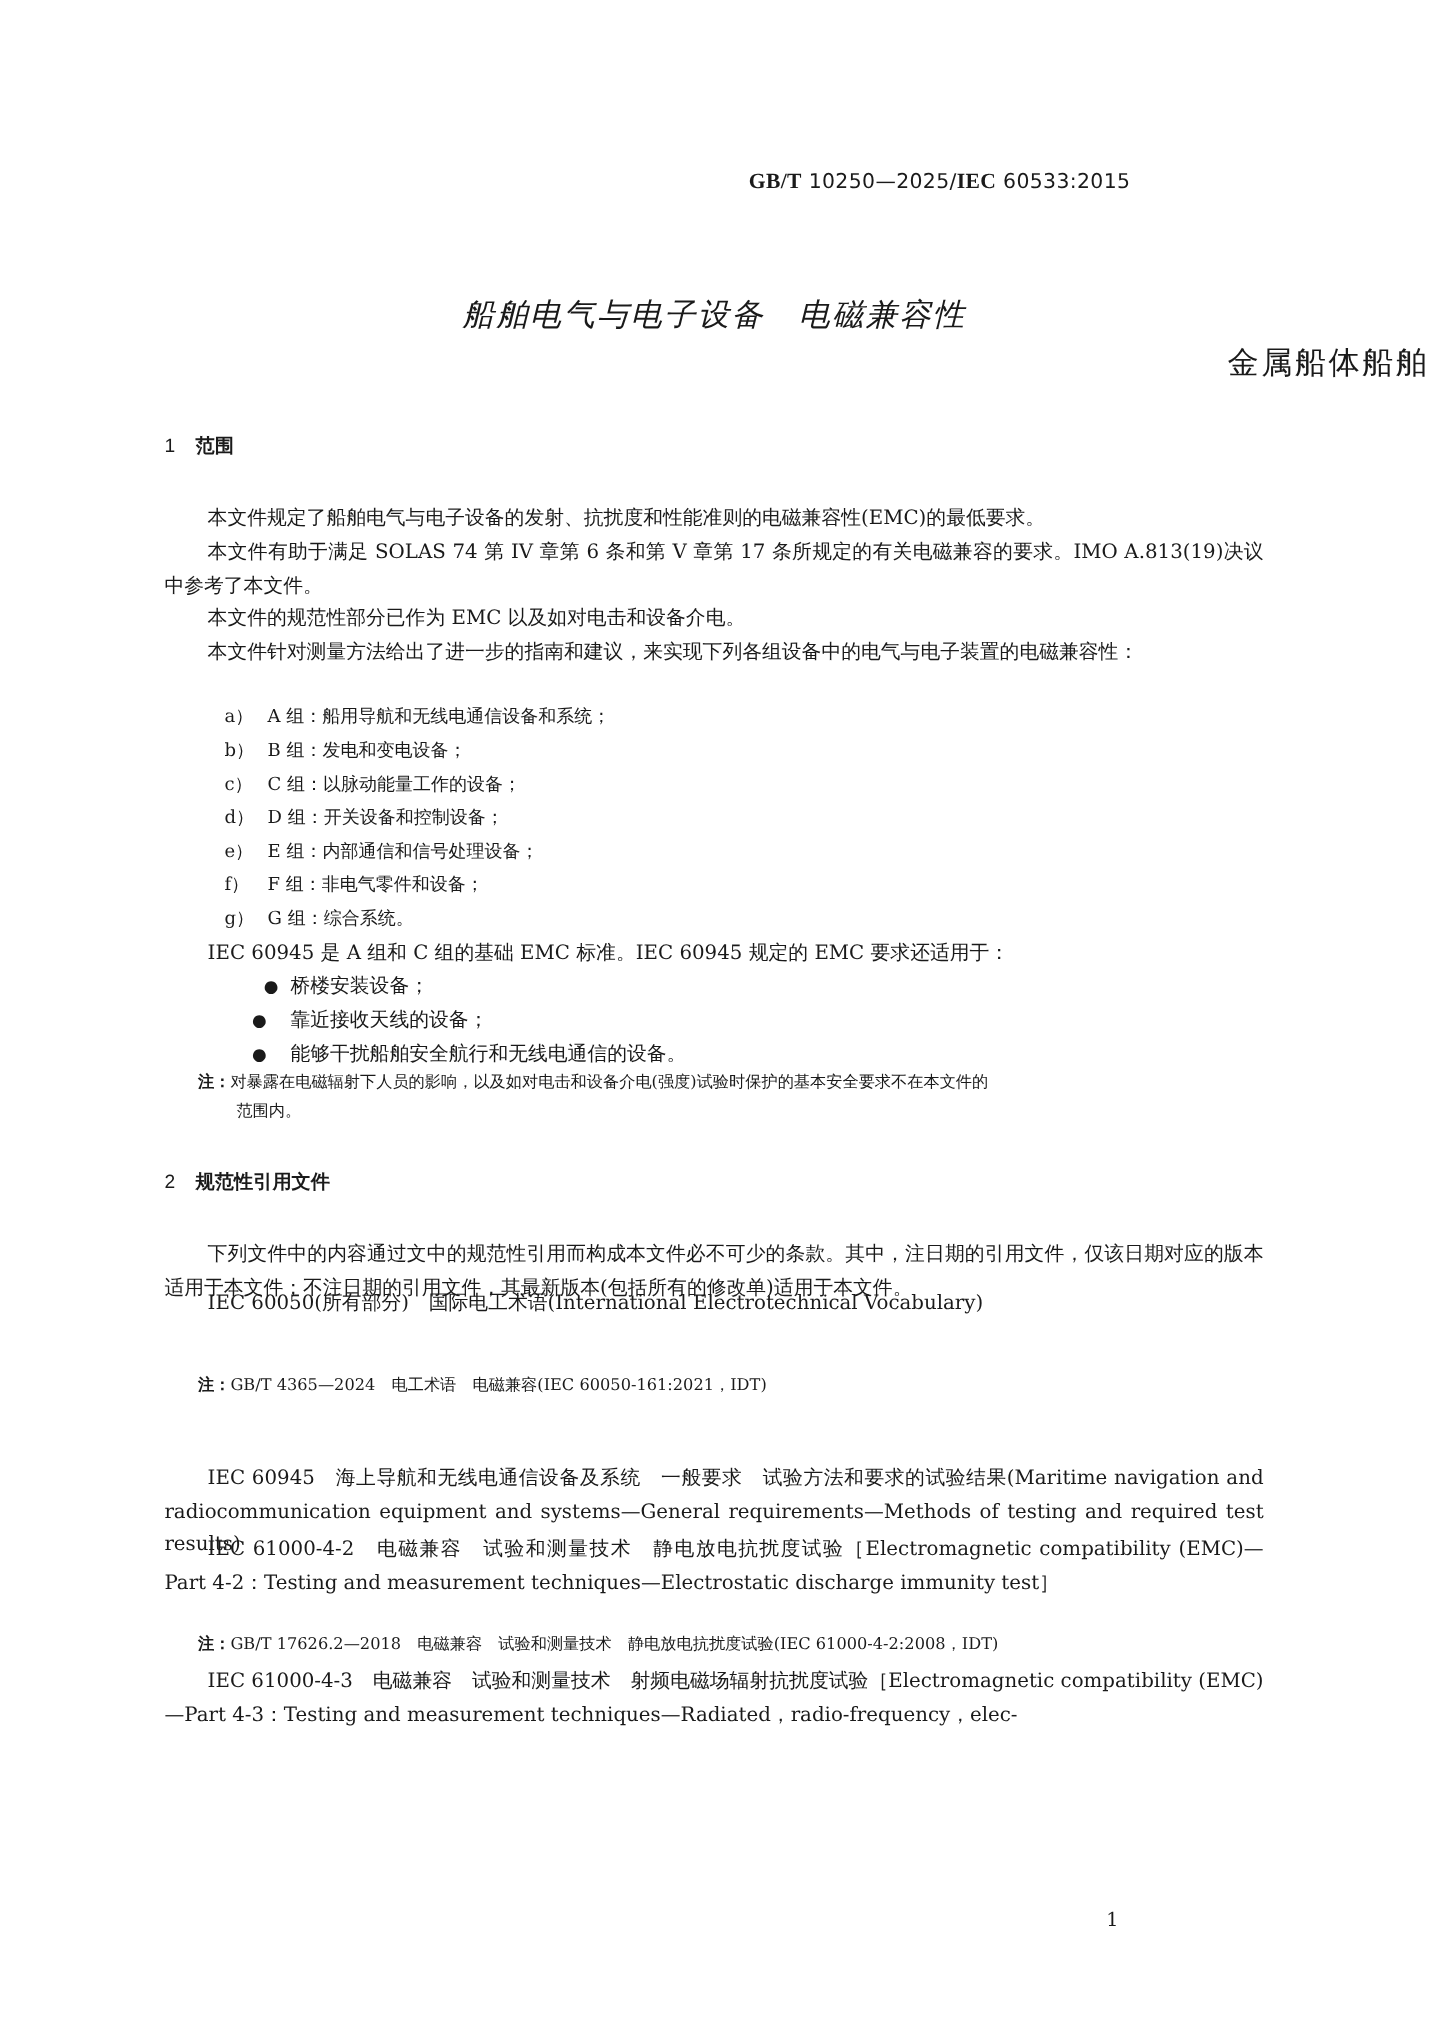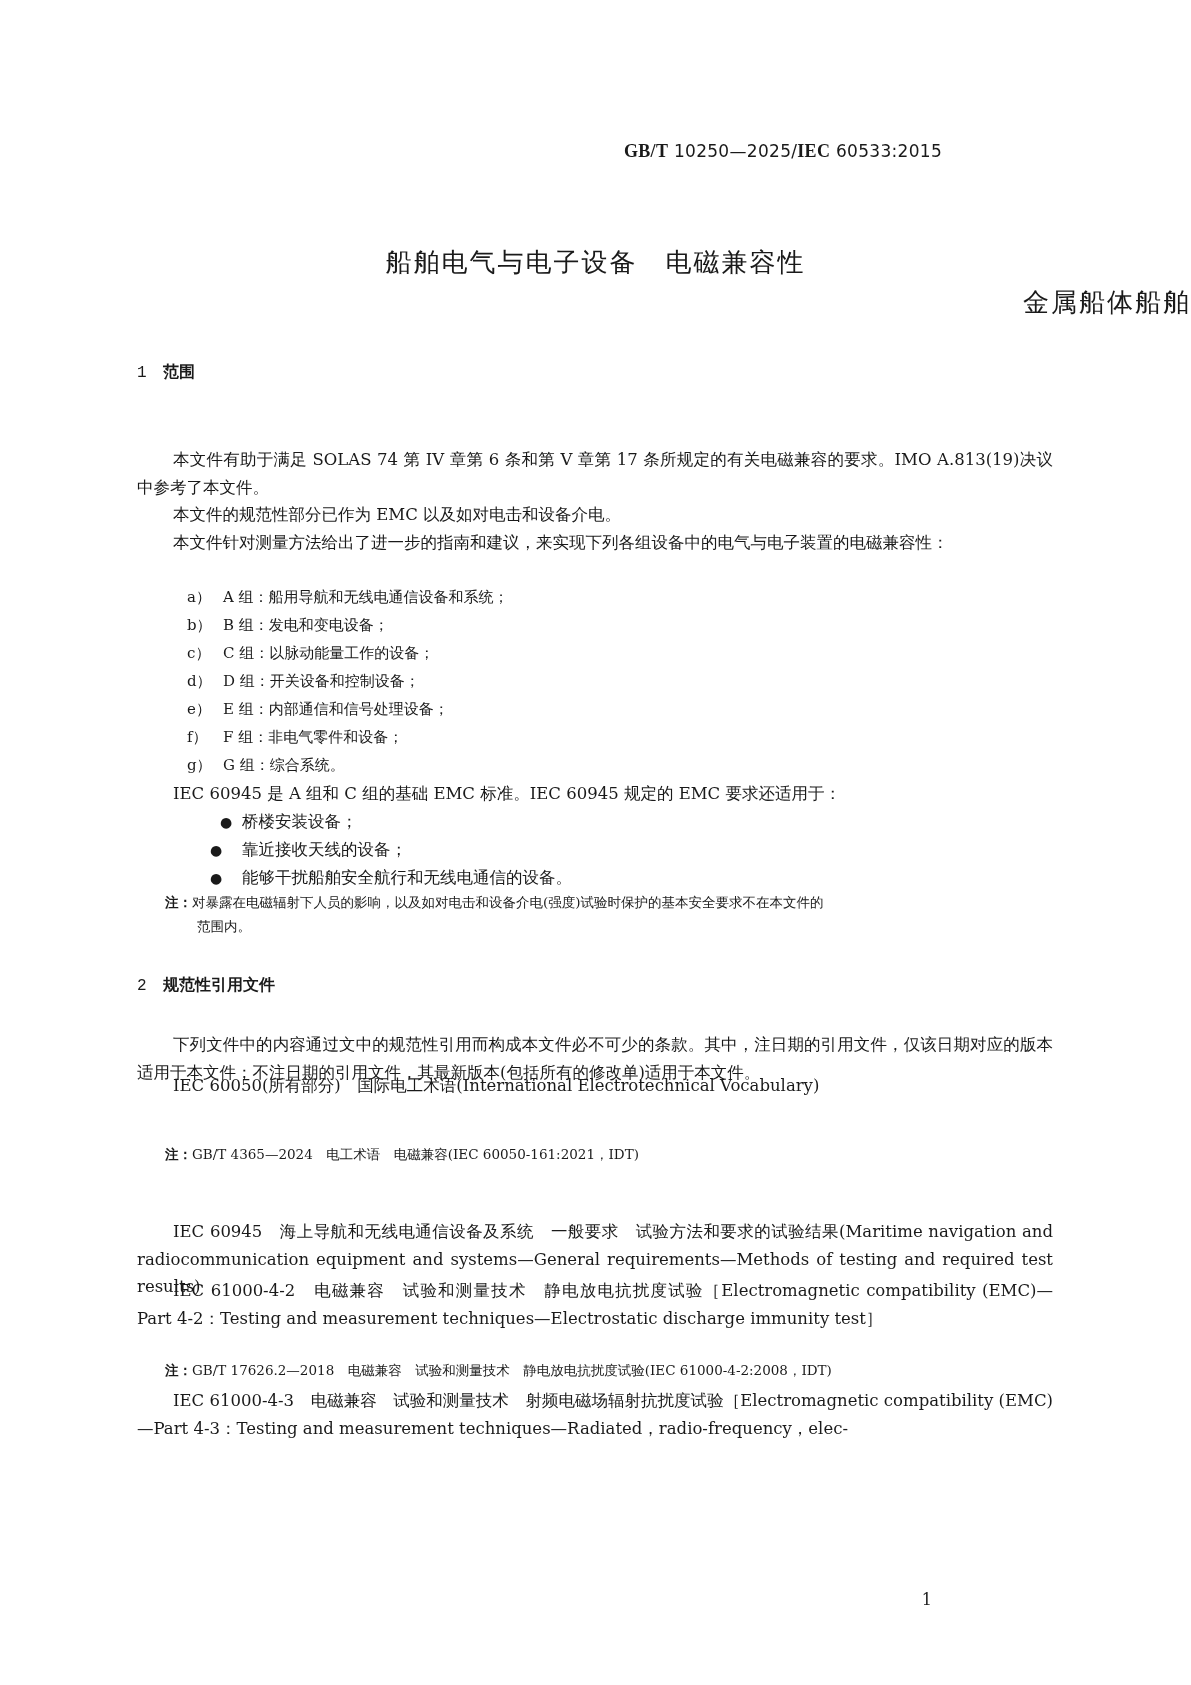--- a/index.html
+++ b/index.html
@@ -4,23 +4,23 @@
 <style>
   html, body { margin: 0; padding: 0; background: #ffffff; }
   body { width: 1191px; height: 1685px; position: relative; overflow: hidden;
          font-family: "DejaVu Serif", "Liberation Serif", serif; color: #1a1a1a; }
   .page { position: absolute; left: 0; top: 0; width: 1064px; height: 1685px; }
   .std-code { position: absolute; right: 122px; top: 141px; font-size: 17px; letter-spacing: 0.3px;
               font-family: "DejaVu Sans", sans-serif; }
   .std-code b { font-family: "Liberation Serif", serif; font-weight: bold; font-size: 18px; }
   .title { position: absolute; left: 0; width: 1191px; text-align: center;
            font-family: "DejaVu Sans", sans-serif; font-size: 26px; letter-spacing: 2px; }
-  .t1 { top: 245px; }
+  .t1 { top: 245px; font-style: italic; }
   .t2 { top: 285px; text-align: right; }
-  .h { position: absolute; left: 137px; font-family: Liberation Mono, monospace; font-size: 16px; font-weight: bold; }
+  .h { position: absolute; left: 137px; font-family: Liberation Sans, sans-serif; font-size: 16px; font-weight: bold; }
   .h .num { display: inline-block; width: 26px; font-weight: normal; }
   .p { position: absolute; left: 137px; width: 916px; font-size: 16.5px; line-height: 27.6px;
        text-align: justify; }
   .indent { text-indent: 36px; }
   .li { position: absolute; left: 187px; font-size: 15px; line-height: 27.6px; }
   .li .mk { display: inline-block; width: 36px; }
   .bul { position: absolute; left: 210px; font-size: 16.5px; line-height: 27.6px; }
   .bul .dot { display: inline-block; width: 32px; font-size: 14px; }
   .note { position: absolute; left: 165px; width: 890px; font-size: 13.5px; line-height: 24px; }
   .note b { font-family: "DejaVu Sans", sans-serif; font-weight: bold; }
@@ -38,20 +38,21 @@
     <span>60533:2015</span>
   </div>
 
   <div class="title t1">船舶电气与电子设备　电磁兼容性</div>
   <div class="title t2">金属船体船舶</div>
 
   <div class="h" style="top:362px;">
     <span class="num">1</span><span>范围</span>
   </div>
 
+  <div class="p indent" style="top:418px;">本文件规定了船舶电气与电子设备的发射、抗扰度和性能准则的电磁兼容性(EMC)的最低要求。</div>
   <div class="p indent" style="top:446px;">本文件有助于满足 SOLAS 74 第 IV 章第 6 条和第 V 章第 17 条所规定的有关电磁兼容的要求。IMO A.813(19)决议中参考了本文件。</div>
   <div class="p indent" style="top:501px;">本文件的规范性部分已作为 EMC 以及如对电击和设备介电。</div>
   <div class="p indent" style="top:529px;">本文件针对测量方法给出了进一步的指南和建议，来实现下列各组设备中的电气与电子装置的电磁兼容性：</div>
 
   <div class="li" style="top:584px;"><span class="mk">a）</span><span>A 组：船用导航和无线电通信设备和系统；</span></div>
   <div class="li" style="top:612px;"><span class="mk">b）</span><span>B 组：发电和变电设备；</span></div>
   <div class="li" style="top:640px;"><span class="mk">c）</span><span>C 组：以脉动能量工作的设备；</span></div>
   <div class="li" style="top:668px;"><span class="mk">d）</span><span>D 组：开关设备和控制设备；</span></div>
   <div class="li" style="top:696px;"><span class="mk">e）</span><span>E 组：内部通信和信号处理设备；</span></div>
   <div class="li" style="top:724px;"><span class="mk">f）</span><span>F 组：非电气零件和设备；</span></div>

